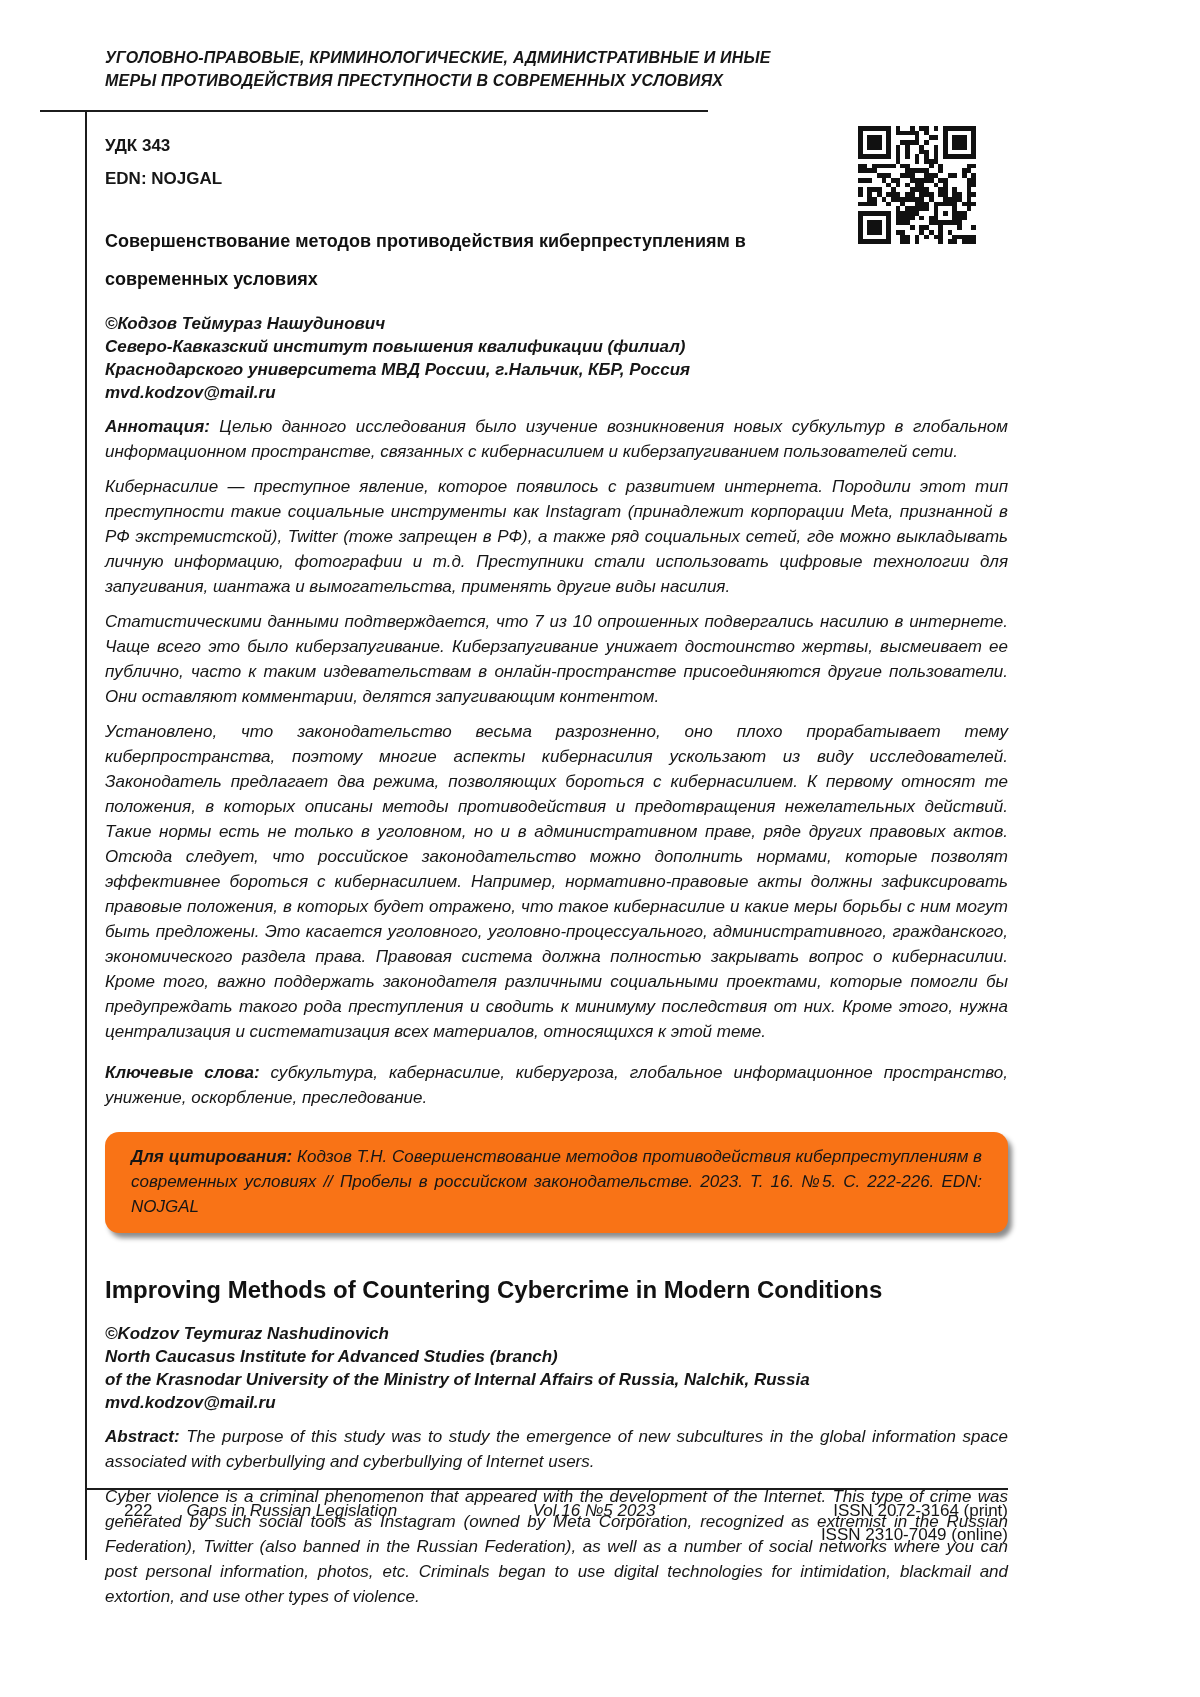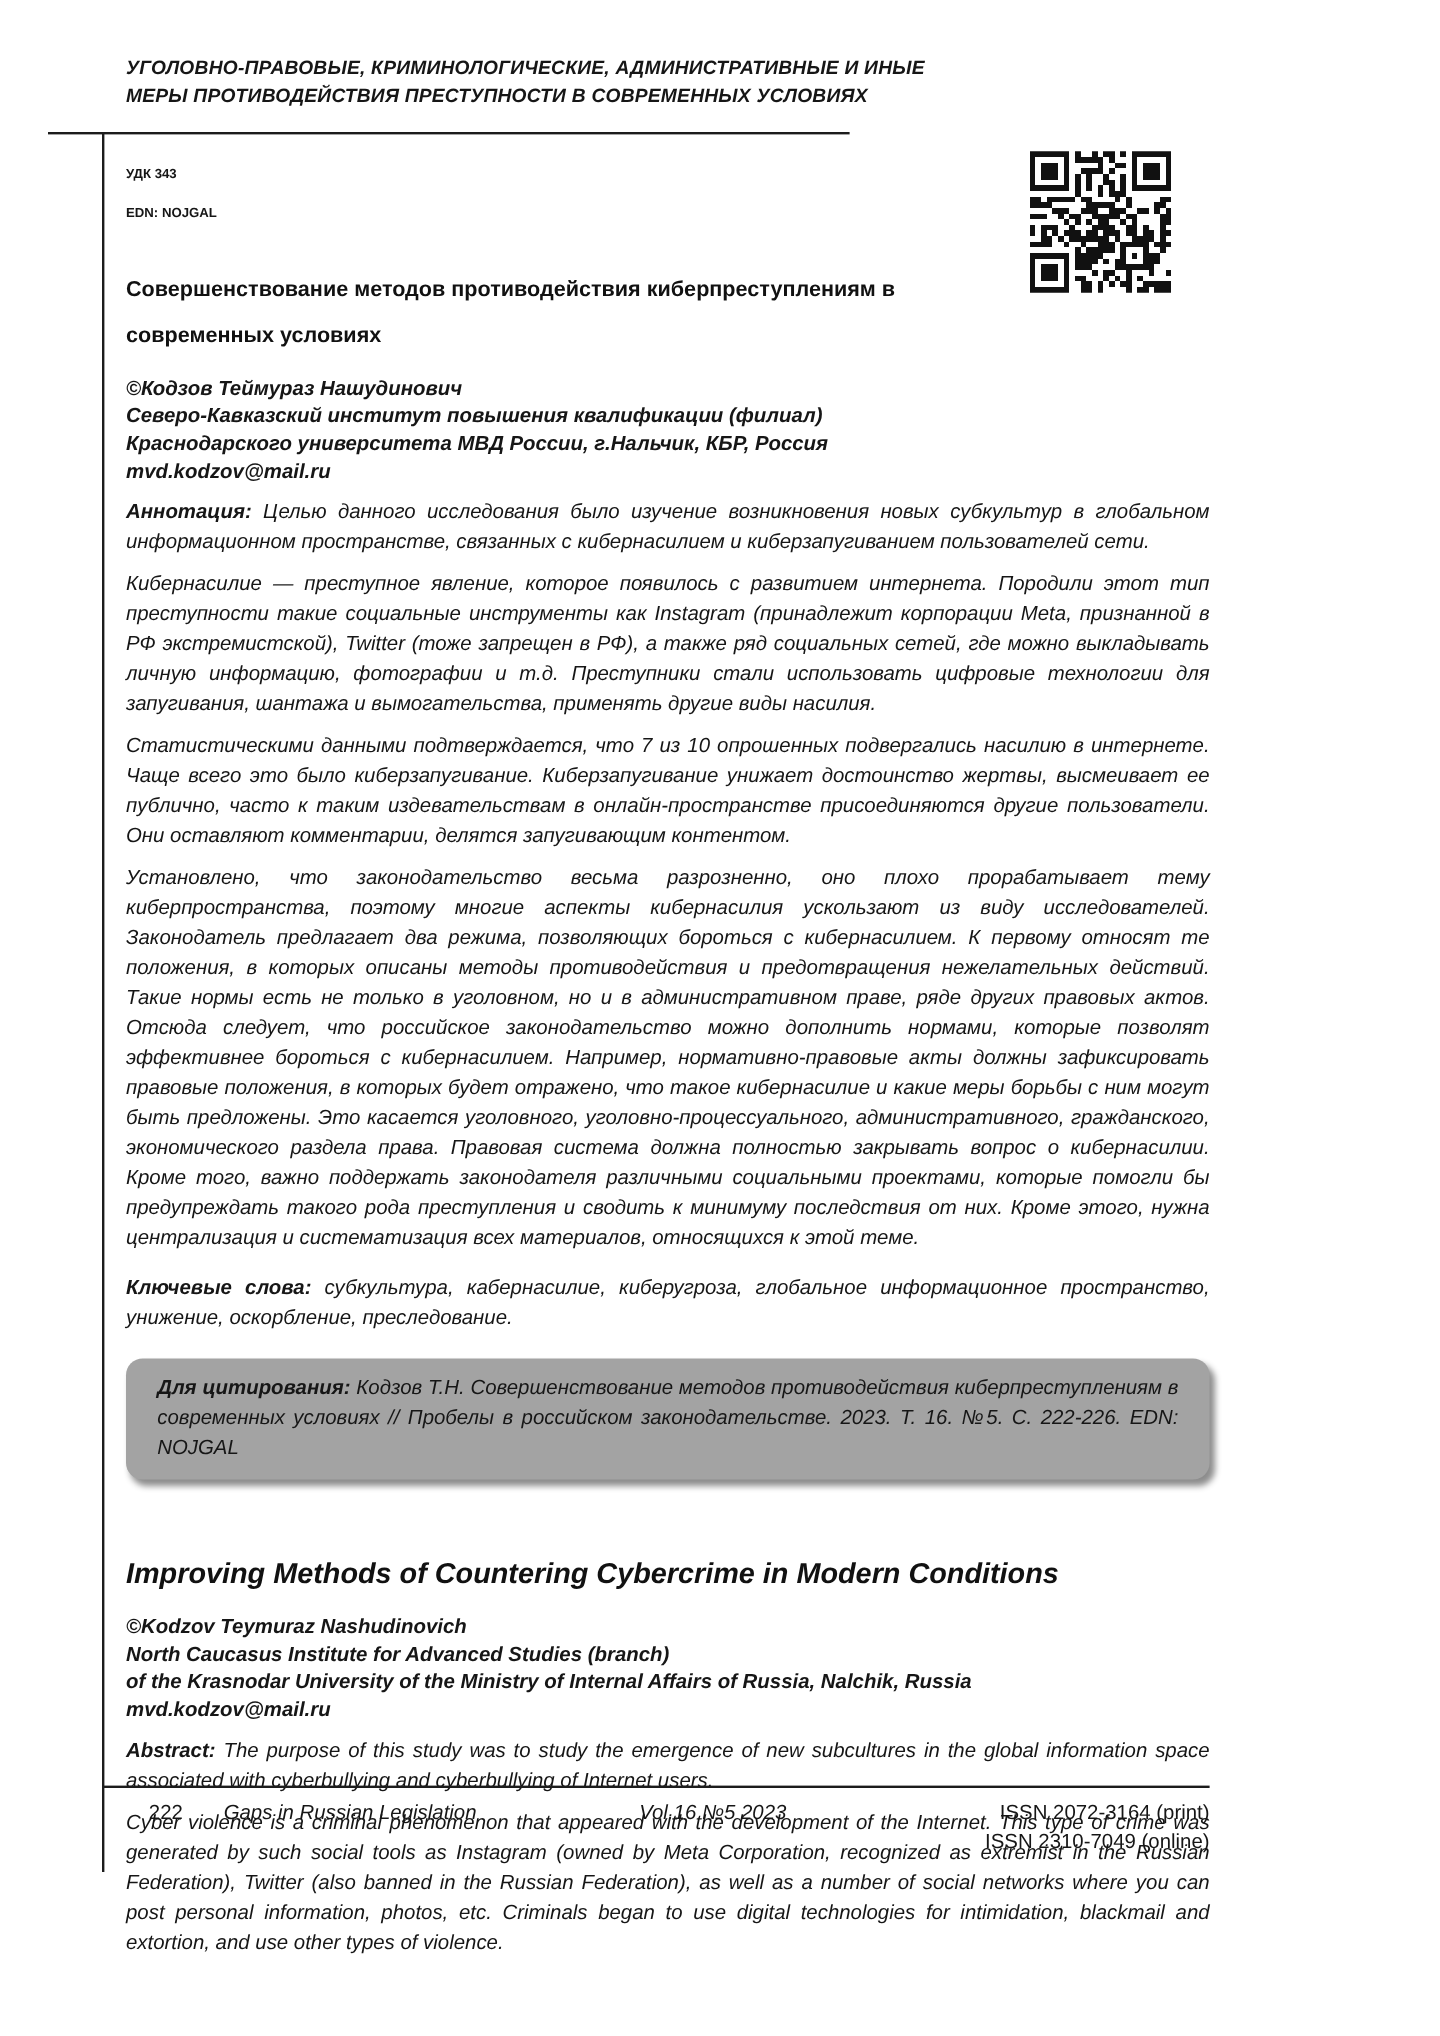--- a/index.html
+++ b/index.html
@@ -15,21 +15,21 @@
     padding-left: 20px;
   }
   
   .top-rule { position: absolute; left: 40px; top: 110px; width: 668px; height: 2px; background: #1c1c1c; }
   .left-rule { position: absolute; left: 85px; top: 110px; width: 2px; height: 1450px; background: #1c1c1c; }
 
   .content { position: absolute; left: 105px; top: 46px; width: 903px; }
 
   .rubric { font-size: 16px; font-weight: bold; font-style: italic; line-height: 23px; letter-spacing: 0.2px; }
 
-  .meta { margin-top: 37px; font-size: 11px; font-weight: bold; line-height: 33px; }
+  .meta { margin-top: 37px; font-size: 17px; font-weight: bold; line-height: 33px; }
 
   .qr-box { position: absolute; left: 858px; top: 126px; width: 118px; height: 118px; }
   .qr-box svg { width: 100%; height: 100%; display: block; }
 
   h1.title-ru {
     margin-top: 27px;
     font-size: 18px;
     font-weight: bold;
     line-height: 38px;
     max-width: 760px;
@@ -43,36 +43,35 @@
     font-style: italic;
     line-height: 25px;
     text-align: justify;
   }
   p.body b { font-weight: bold; }
   p.keywords { margin-top: 16px; }
 
   .citation-box {
     margin-top: 22px;
     width: 903px;
-    background: #a3a3a3;
+    background: #f97316;
     border-radius: 14px;
     box-shadow: 4px 5px 5px rgba(0,0,0,0.45);
     padding: 12px 26px 14px 26px;
     font-size: 17px;
     font-style: italic;
     line-height: 25px;
     text-align: justify;
   }
   .citation-box b { font-weight: bold; }
 
   h2.title-en {
-    margin-top: 63px;
+    margin-top: 41px;
     font-size: 24px;
     font-weight: bold;
-    font-style: italic;
     line-height: 32px;
     color: #111;
   }
   .authors-en { margin-top: 16px; }
 
   .footer {
     position: absolute;
     left: 85px;
     top: 1488px;
     width: 923px;

